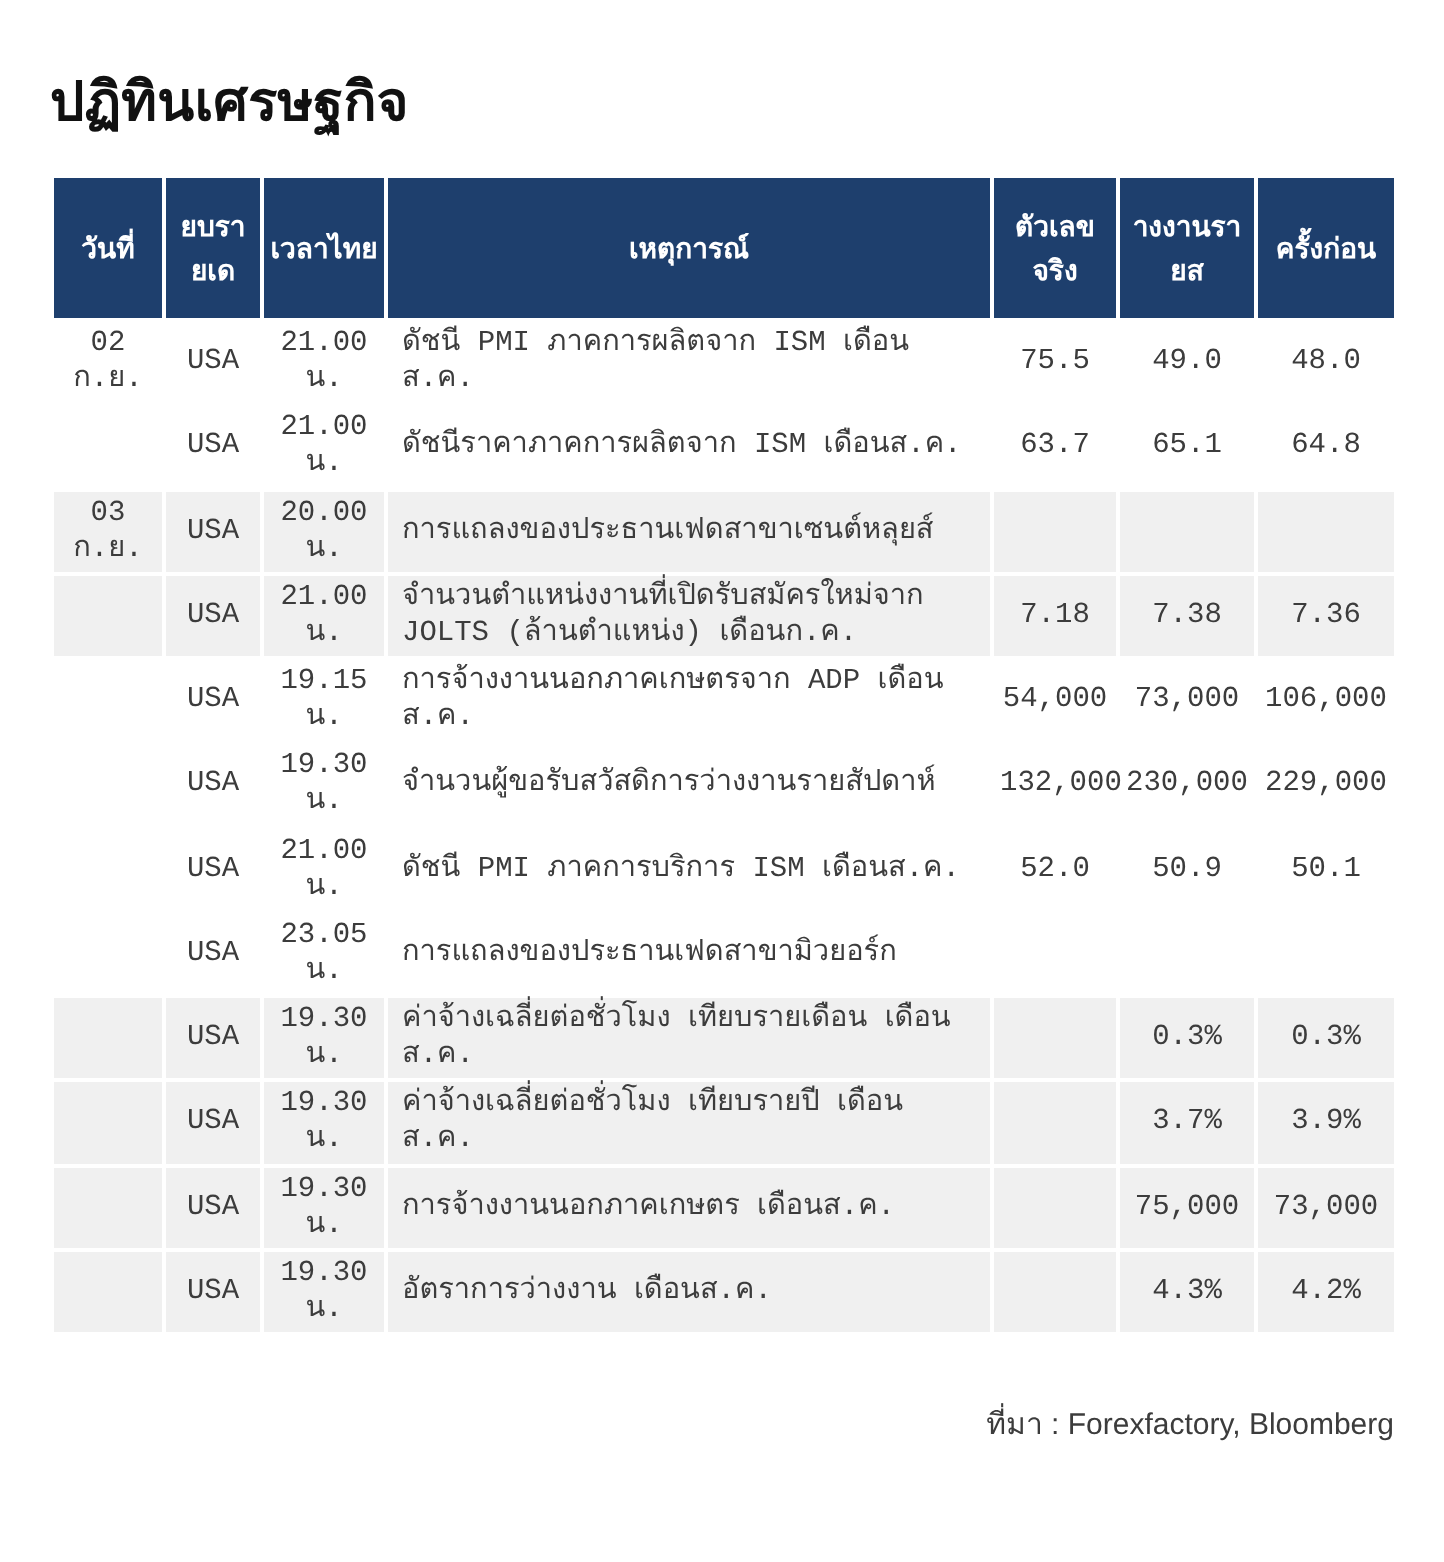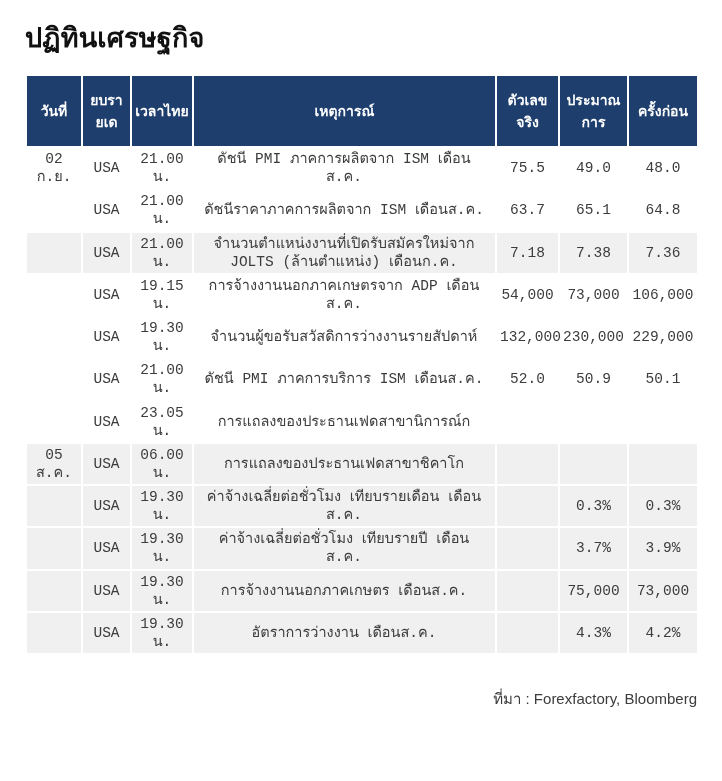--- a/index.html
+++ b/index.html
@@ -10,20 +10,21 @@
     color: var(--body-text, #3c3c3c);
     overflow: hidden;
   }
   .page { padding: 16px 25px 0 25px; }
   .page-title {
     font-size: 27px;
     font-weight: bold;
     color: var(--title-text, #111111);
     margin-bottom: 15px;
     letter-spacing: 0.2px;
+    margin-top: 13px;
   }
   table.calendar {
     width: 672px;
     table-layout: fixed;
     border-collapse: collapse;
     font-family: Liberation Mono, monospace;
   }
   th, td { border: 2px solid #ffffff; vertical-align: middle; }
   thead th {
     background: var(--header-bg, #1e3f6d);
@@ -37,21 +38,21 @@
   tbody td {
     height: 41px;
     font-size: 14.5px;
     color: var(--body-text, #3c3c3c);
     text-align: center;
     background: var(--row-bg, #ffffff);
     padding: 2px 3px;
     line-height: 1.25;
   }
   tbody tr.stripe td { background: var(--stripe-bg, #f0f0f0); }
-  td.col-event { text-align: center; padding-left: 7px; padding-right: 8px; }
+  td.col-event { text-align: left; padding-left: 7px; padding-right: 8px; }
   .col-w-date { width: 56px; }
   .col-w-country { width: 49px; }
   .col-w-time { width: 62px; }
   .col-w-event { width: 303px; }
   .col-w-actual { width: 63px; }
   .col-w-forecast { width: 69px; }
   .col-w-previous { width: 70px; }
   .source-line {
     width: 672px;
     margin-top: 32px;
@@ -77,21 +78,21 @@
         <col class="col-w-forecast">
         <col class="col-w-previous">
     </colgroup>
     <thead>
       <tr>
         <th>วันที่</th>
         <th>ยบรายเด</th>
         <th>เวลาไทย</th>
         <th>เหตุการณ์</th>
         <th>ตัวเลขจริง</th>
-        <th>ประมาณการ</th>
+        <th>างงานรายส</th>
         <th>ครั้งก่อน</th>
       </tr>
     </thead>
     <tbody>
         <tr>
           <td class="col-date">02 ก.ย.</td>
           <td class="col-country">USA</td>
           <td class="col-time">21.00 น.</td>
           <td class="col-event">ดัชนี PMI ภาคการผลิตจาก ISM เดือนส.ค.</td>
           <td class="col-num">75.5</td>
@@ -99,20 +100,29 @@
           <td class="col-num">48.0</td>
         </tr>
         <tr>
           <td class="col-date"></td>
           <td class="col-country">USA</td>
           <td class="col-time">21.00 น.</td>
           <td class="col-event">ดัชนีราคาภาคการผลิตจาก ISM เดือนส.ค.</td>
           <td class="col-num">63.7</td>
           <td class="col-num">65.1</td>
           <td class="col-num">64.8</td>
+        </tr>
+        <tr class="stripe">
+          <td class="col-date">03 ก.ย.</td>
+          <td class="col-country">USA</td>
+          <td class="col-time">20.00 น.</td>
+          <td class="col-event">การแถลงของประธานเฟดสาขาเซนต์หลุยส์</td>
+          <td class="col-num"></td>
+          <td class="col-num"></td>
+          <td class="col-num"></td>
         </tr>
         <tr class="stripe">
           <td class="col-date"></td>
           <td class="col-country">USA</td>
           <td class="col-time">21.00 น.</td>
           <td class="col-event">จำนวนตำแหน่งงานที่เปิดรับสมัครใหม่จาก JOLTS (ล้านตำแหน่ง) เดือนก.ค.</td>
           <td class="col-num">7.18</td>
           <td class="col-num">7.38</td>
           <td class="col-num">7.36</td>
         </tr>
@@ -140,30 +150,21 @@
           <td class="col-time">21.00 น.</td>
           <td class="col-event">ดัชนี PMI ภาคการบริการ ISM เดือนส.ค.</td>
           <td class="col-num">52.0</td>
           <td class="col-num">50.9</td>
           <td class="col-num">50.1</td>
         </tr>
         <tr>
           <td class="col-date"></td>
           <td class="col-country">USA</td>
           <td class="col-time">23.05 น.</td>
-          <td class="col-event">การแถลงของประธานเฟดสาขานิการณ์ก</td>
-          <td class="col-num"></td>
-          <td class="col-num"></td>
-          <td class="col-num"></td>
-        </tr>
-        <tr class="stripe">
-          <td class="col-date">05 ส.ค.</td>
-          <td class="col-country">USA</td>
-          <td class="col-time">06.00 น.</td>
-          <td class="col-event">การแถลงของประธานเฟดสาขาชิคาโก</td>
+          <td class="col-event">การแถลงของประธานเฟดสาขามิวยอร์ก</td>
           <td class="col-num"></td>
           <td class="col-num"></td>
           <td class="col-num"></td>
         </tr>
         <tr class="stripe">
           <td class="col-date"></td>
           <td class="col-country">USA</td>
           <td class="col-time">19.30 น.</td>
           <td class="col-event">ค่าจ้างเฉลี่ยต่อชั่วโมง เทียบรายเดือน เดือนส.ค.</td>
           <td class="col-num"></td>

